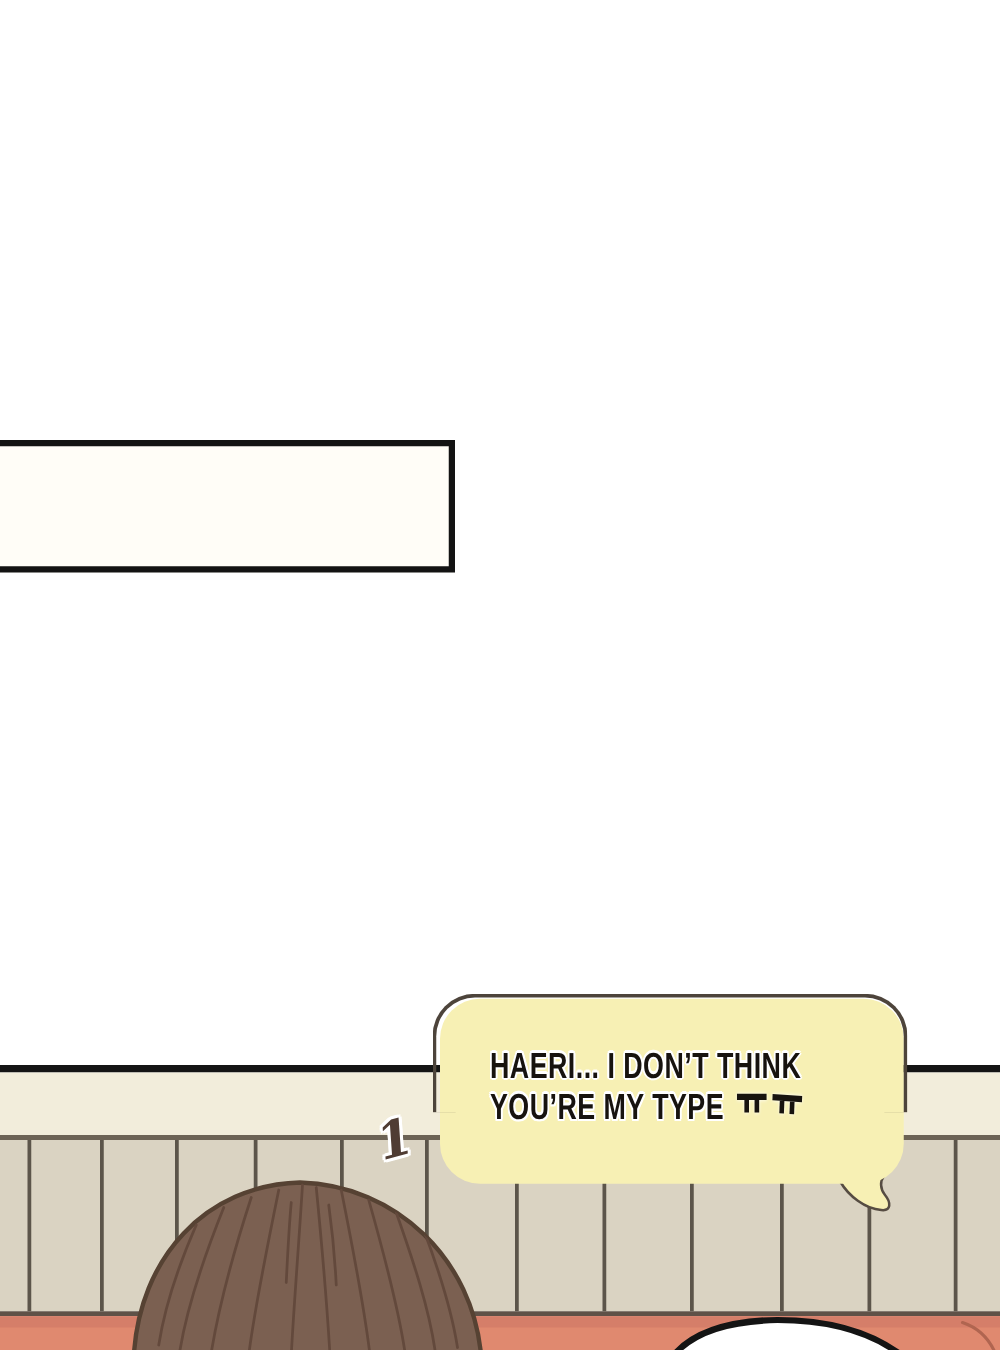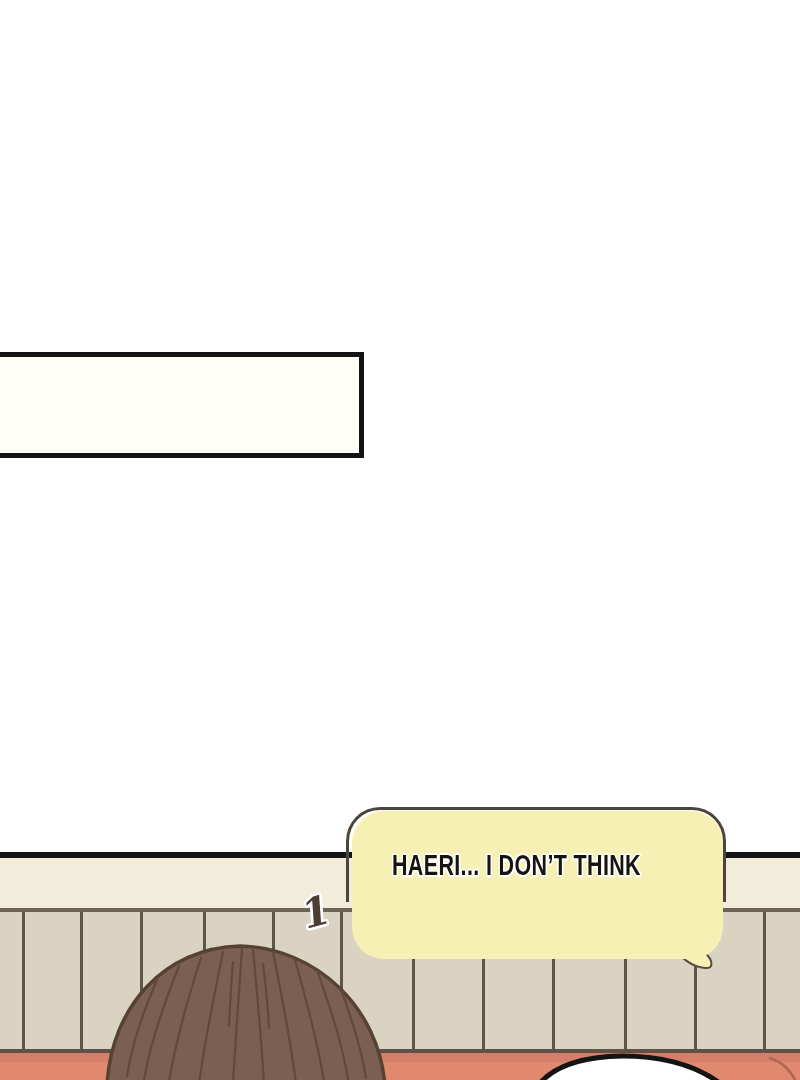--- a/index.html
+++ b/index.html
@@ -118,21 +118,26 @@
   </svg>
 
   <svg class="bottom-bubble-svg" width="200" height="34" viewBox="0 0 200 34">
     <path d="M6,36 Q28,5 92,4 Q158,4 196,36 Z" stroke-width="5" fill="#ffffff" stroke="#141414"></path>
   </svg>
 
   <svg class="bubble-tail-svg" width="70" height="34" viewBox="0 0 70 34">
     <path d="M14,5 C21,17 34,27 47,28 C55,29 55,22 50,16 C46,11 46,5 49,1 L14,1 Z" stroke-width="2" fill="#f7f0b4" stroke="#564c42"></path>
   </svg>
 
-  <div class="speech-bubble" style="background-color: rgb(247, 240, 180); margin-top: 12px;">
+  <div class="speech-bubble" style="background-color: rgb(247, 240, 180);">
     <div class="bubble-line">
       <span class="cond">HAERI... I DON’T THINK</span>
+    </div>
+    <div class="bubble-line">
+      <span class="cond">
+        <span>YOU’RE MY TYPE</span><span class="emoticon" role="img" aria-label="ㅠㅠ"><i class="tt"></i><i class="tt tt2"></i></span>
+      </span>
     </div>
   </div>
 
   <div class="panel-number" style="color: rgb(79, 60, 51);">1</div>
 
 </div>
 
 </body></html>

